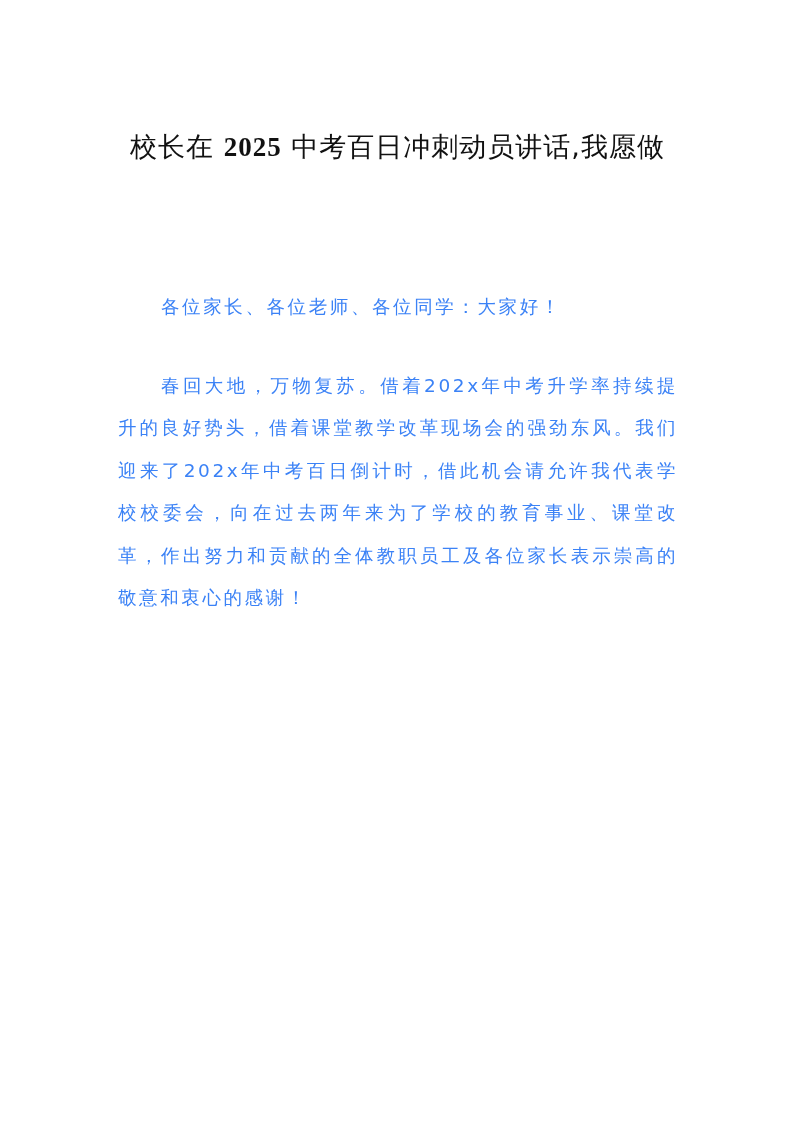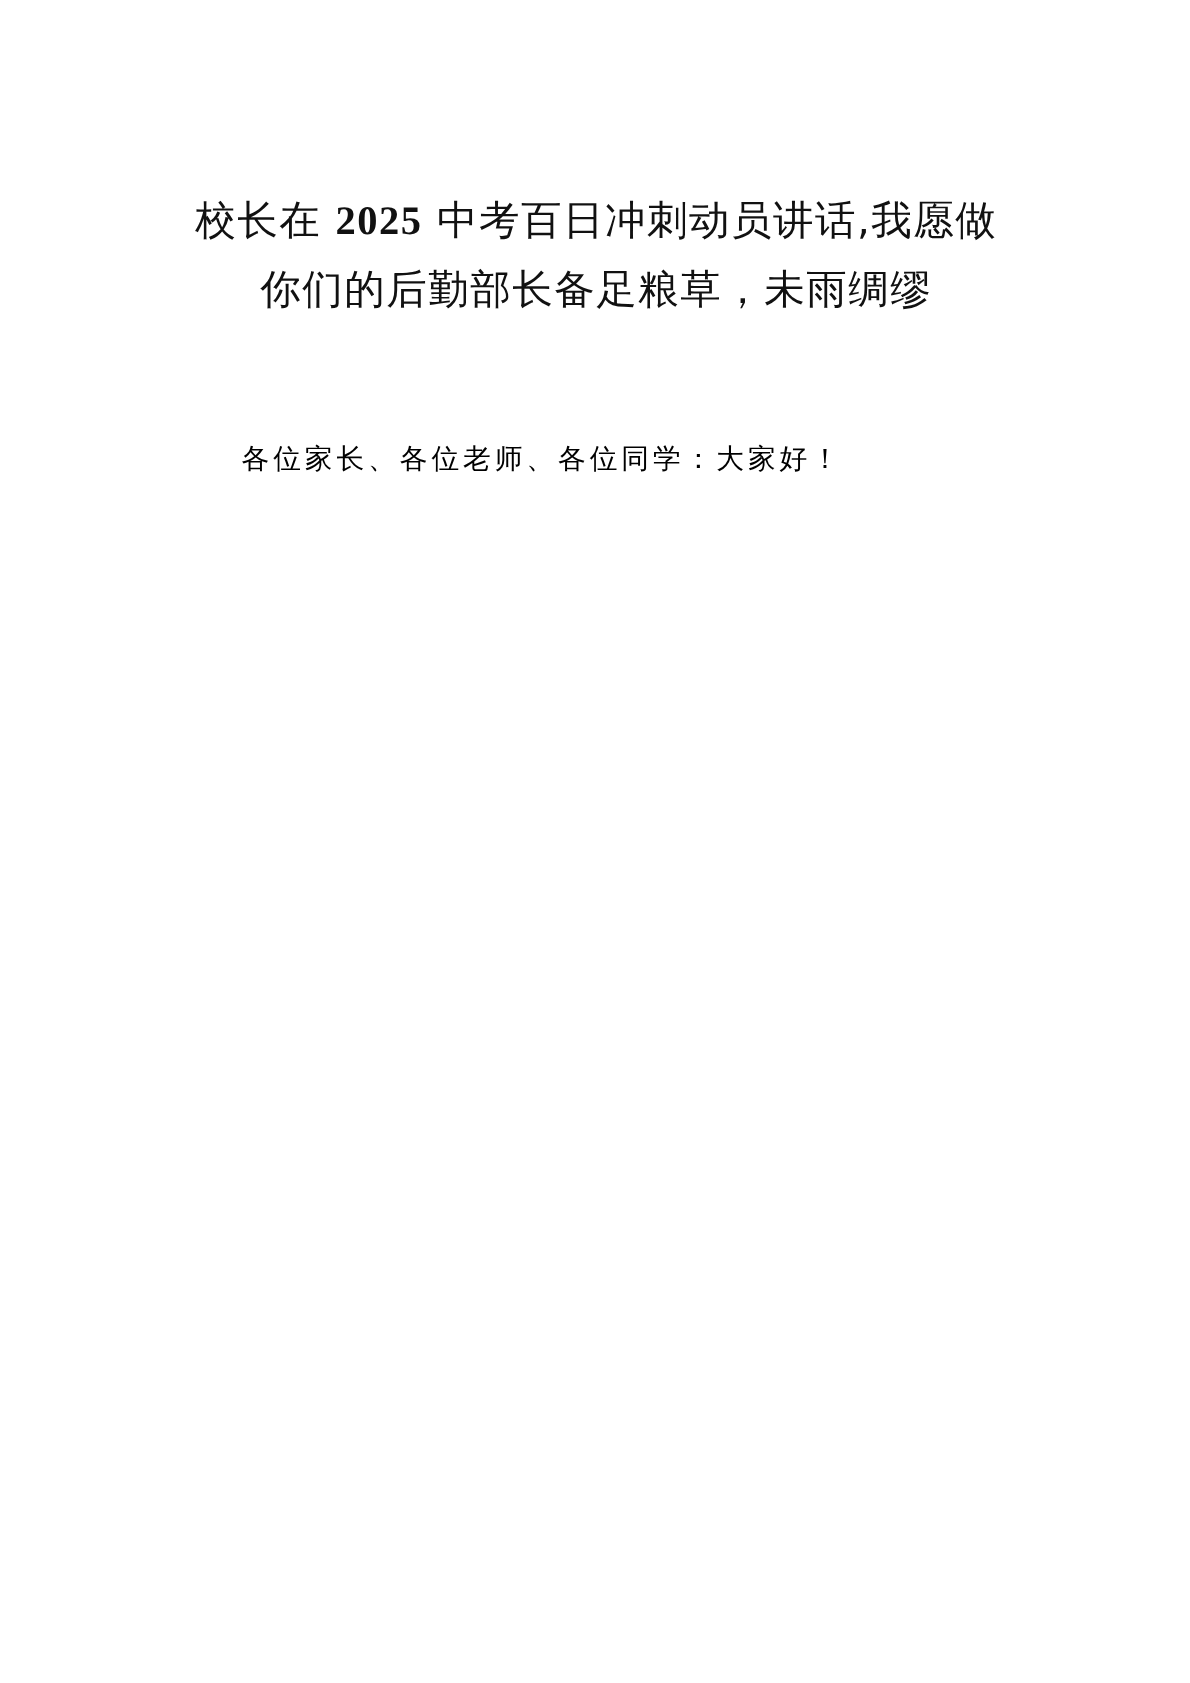--- a/index.html
+++ b/index.html
@@ -48,31 +48,32 @@
       width: 560px;
     }
     .para {
       font-family: "DejaVu Sans", "Liberation Sans", sans-serif;
       font-size: 18.5px;
       line-height: 42.5px;
       letter-spacing: 2.6px;
       text-indent: 43px;
       text-align: justify;
       margin: 0;
-      color: #000000;
+      color: #3b82f6;
     }
     .para + .para {
       margin-top: 36px;
     }
     .para.greeting {
       margin-bottom: 0;
     }
   </style>
 </head>
 <body>
 
 <div class="page">
-  <h1 class="title"><span>校长在</span> <span class="num">2025</span> <span>中考百日冲刺动员讲话,我愿做</span><br><span>你们的后勤部长备足粮草，未雨绸缪</span></h1>
+  <h1 class="title"><span>校长在</span> <span class="num">2025</span> <span>中考百日冲刺动员讲话,我愿做</span><br></h1>
 
   <div class="body-text">
     <p class="para greeting">各位家长、各位老师、各位同学：大家好！</p>
+    <p class="para">春回大地，万物复苏。借着202x年中考升学率持续提升的良好势头，借着课堂教学改革现场会的强劲东风。我们迎来了202x年中考百日倒计时，借此机会请允许我代表学校校委会，向在过去两年来为了学校的教育事业、课堂改革，作出努力和贡献的全体教职员工及各位家长表示崇高的敬意和衷心的感谢！</p>
   </div>
 </div>
 
 </body></html>

